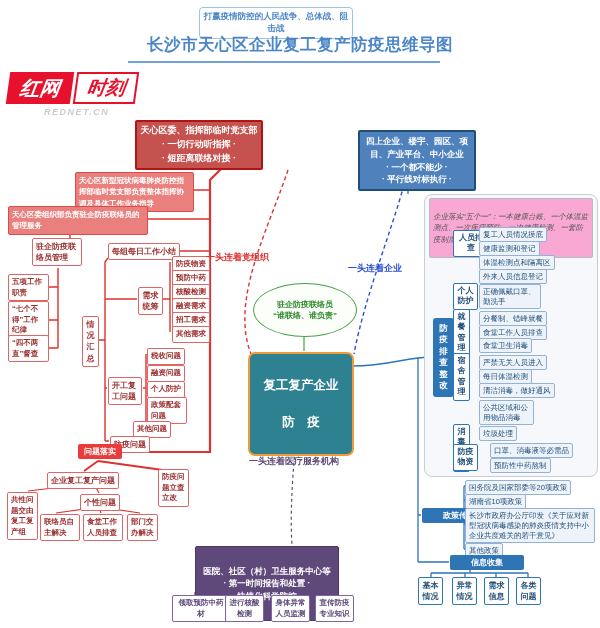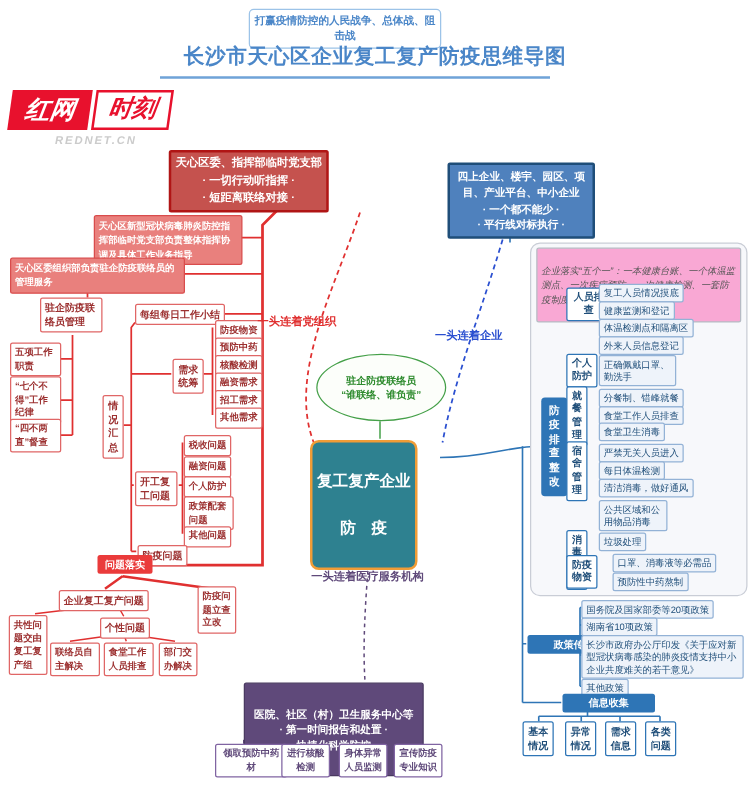--- a/index.html
+++ b/index.html
@@ -122,40 +122,40 @@
   <div class="node rbox" style="left:172px;top:284px;">核酸检测</div>
   <div class="node rbox" style="left:172px;top:298px;">融资需求</div>
   <div class="node rbox" style="left:172px;top:312px;">招工需求</div>
   <div class="node rbox" style="left:172px;top:326px;">其他需求</div>
   <div class="node rbox f8 ctr" style="left:82px;top:316px;width:17px;">情况汇总</div>
   <div class="node rbox f8" style="left:108px;top:377px;width:34px;">开工复工问题</div>
   <div class="node rbox" style="left:147px;top:348px;">税收问题</div>
   <div class="node rbox" style="left:147px;top:365px;">融资问题</div>
   <div class="node rbox" style="left:147px;top:381px;">个人防护</div>
   <div class="node rbox" style="left:147px;top:397px;width:40px;">政策配套问题</div>
-  <div class="node rbox" style="left:147px;top:421px;font-family:Liberation Mono, monospace;">其他问题</div>
+  <div class="node rbox" style="left:133px;top:421px;">其他问题</div>
   <div class="node rbox f8" style="left:110px;top:436px;">防疫问题</div>
   <div class="node rimpl" style="left:78px;top:444px;">问题落实</div>
   <div class="node rbox f8" style="left:47px;top:472px;">企业复工复产问题</div>
   <div class="node rbox" style="left:7px;top:492px;width:31px;">共性问题交由复工复产组</div>
   <div class="node rbox f8" style="left:80px;top:494px;">个性问题</div>
   <div class="node rbox" style="left:40px;top:514px;width:40px;">联络员自主解决</div>
   <div class="node rbox" style="left:83px;top:514px;width:40px;">食堂工作人员排查</div>
   <div class="node rbox" style="left:127px;top:514px;width:31px;">部门交办解决</div>
   <div class="node rbox" style="left:158px;top:469px;width:31px;">防疫问题立查立改</div>
 
   <div class="node elabel" style="left:206px;top:251px;color:#e03030;">一头连着党组织</div>
   <div class="node elabel" style="left:348px;top:262px;color:#2a4fd0;">一头连着企业</div>
   <div class="node elabel" style="left:249px;top:455px;color:#5f497a;">一头连着医疗服务机构</div>
 
   <div class="node ellipse" style="left:253px;top:283px;width:104px;height:54px;">
     <span>驻企防疫联络员</span>
     <span>“谁联络、谁负责”</span>
   </div>
-  <div class="node mainnode" style="left:248px;top:352px;width:86px;">
+  <div class="node mainnode" style="left:248px;top:352px;width:106px;">
     <div>复工复产企业</div>
     <div>防　疫</div>
   </div>
 
   <div class="node btop" style="left:358px;top:130px;width:118px;">四上企业、楼宇、园区、项目、产业平台、中小企业
 · 一个都不能少 ·
 · 平行线对标执行 ·</div>
   <div class="node panel" style="left:424px;top:194px;width:174px;height:283px;"></div>
   <div class="node note" style="left:429px;top:198px;width:164px;">企业落实“五个一”：一本健康台账、一个体温监测点、一次疾病预防、一次健康检测、一套防疫制度</div>
   <div class="node bvert" style="left:433px;top:318px;width:21px;">防疫排查整改</div>

